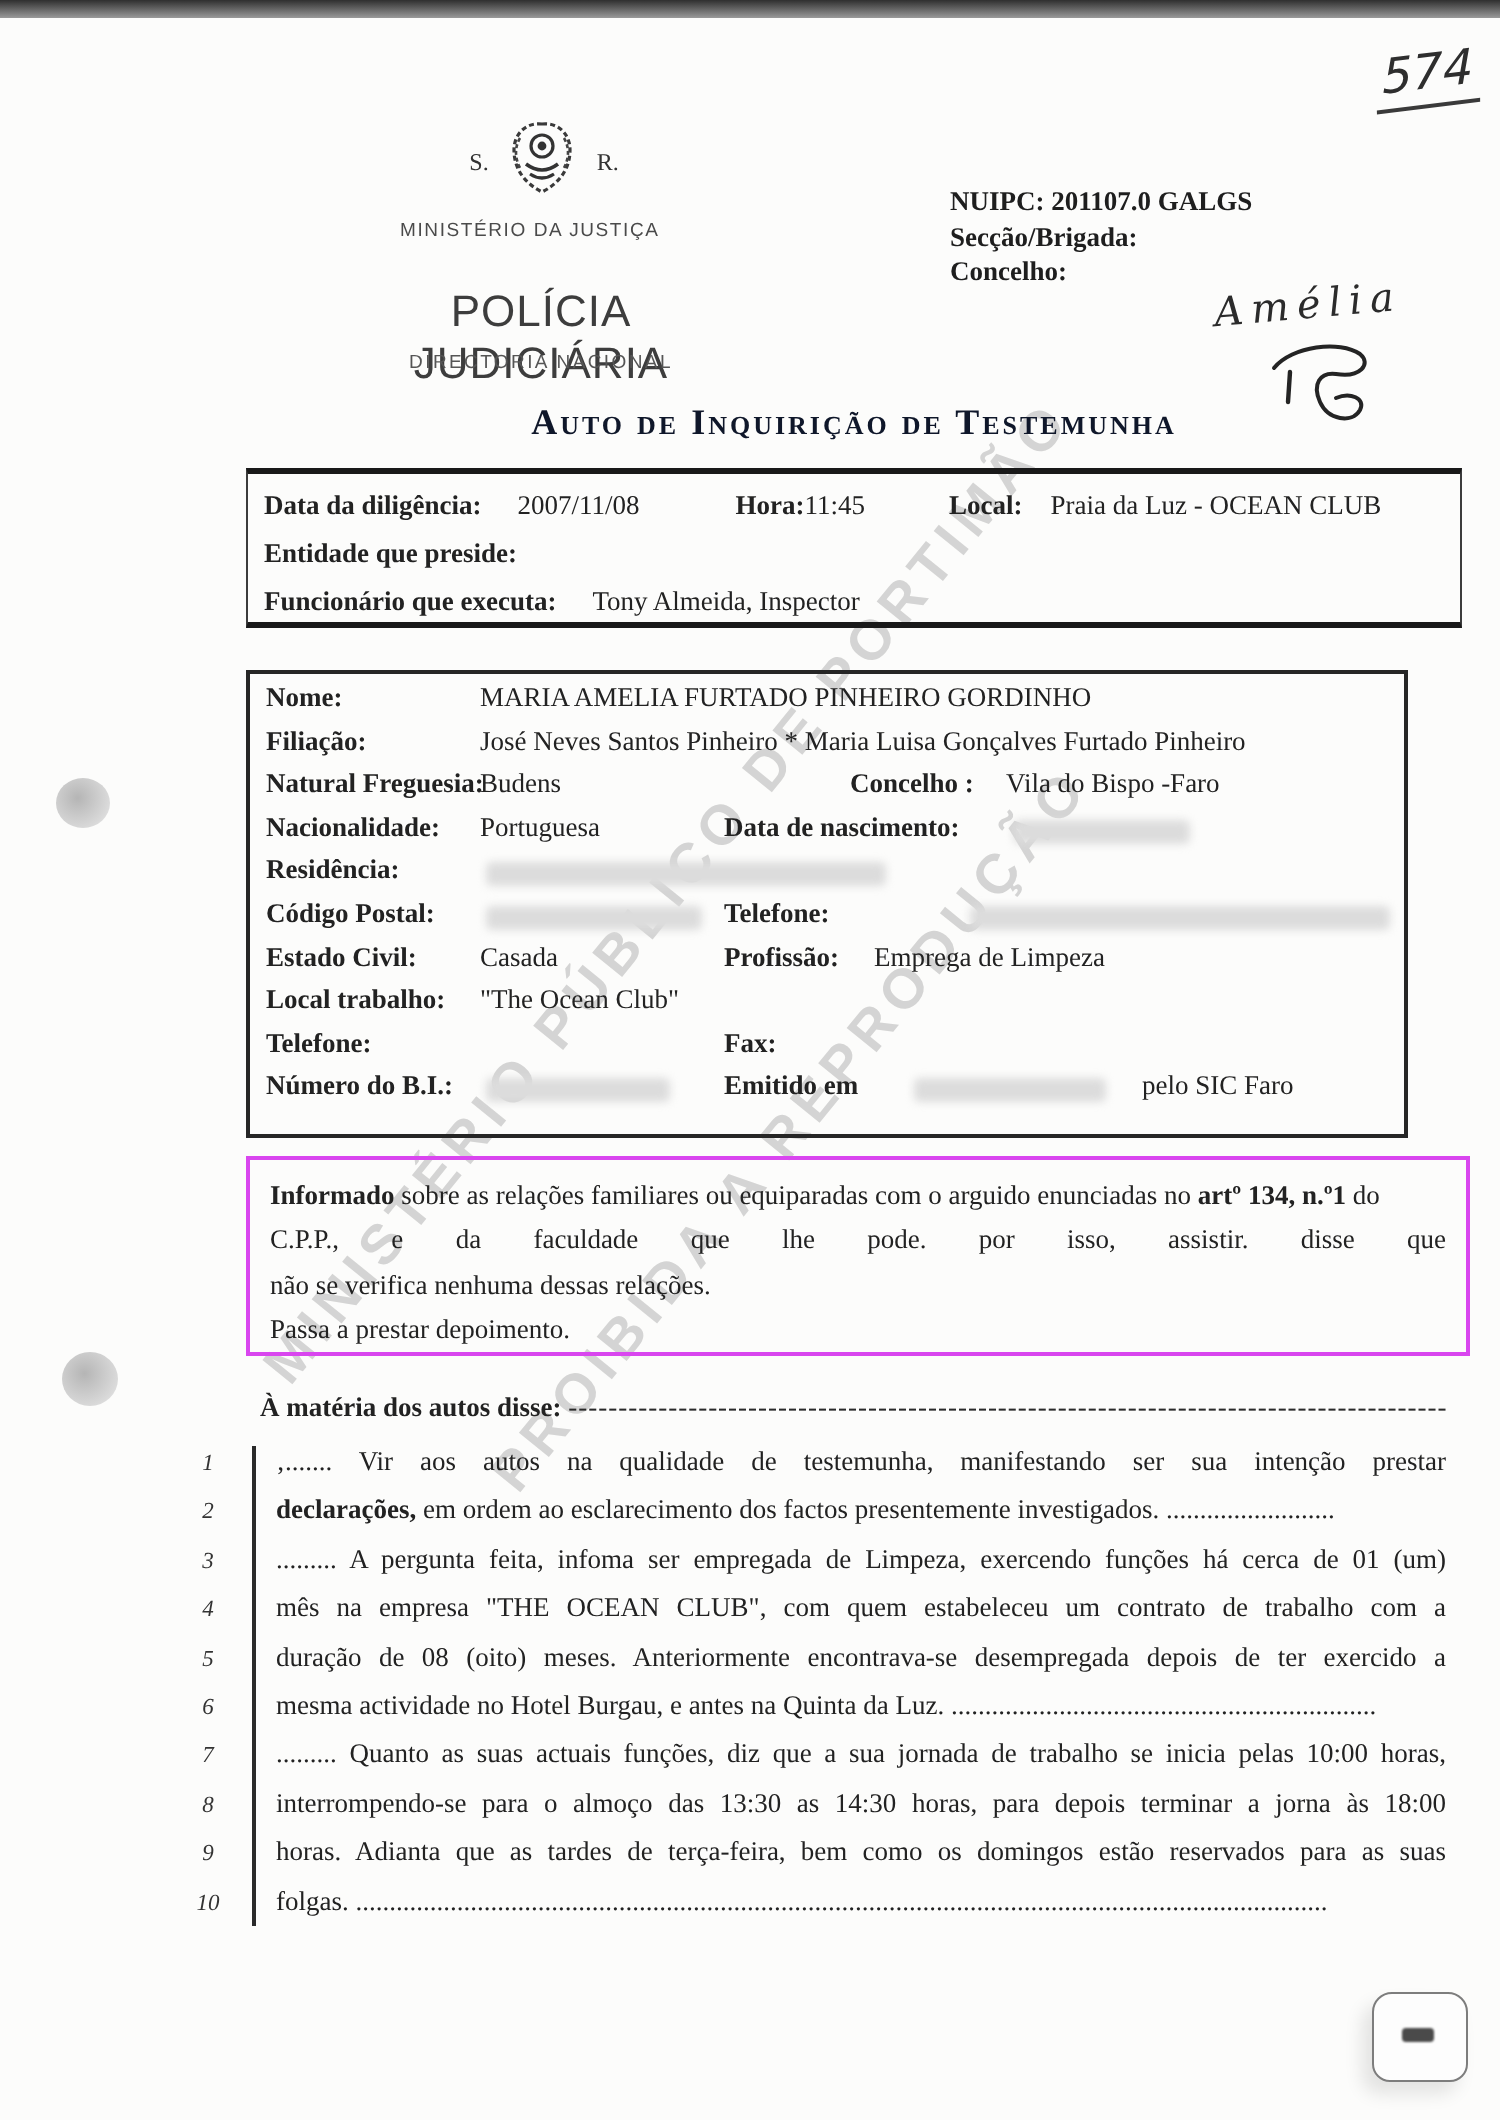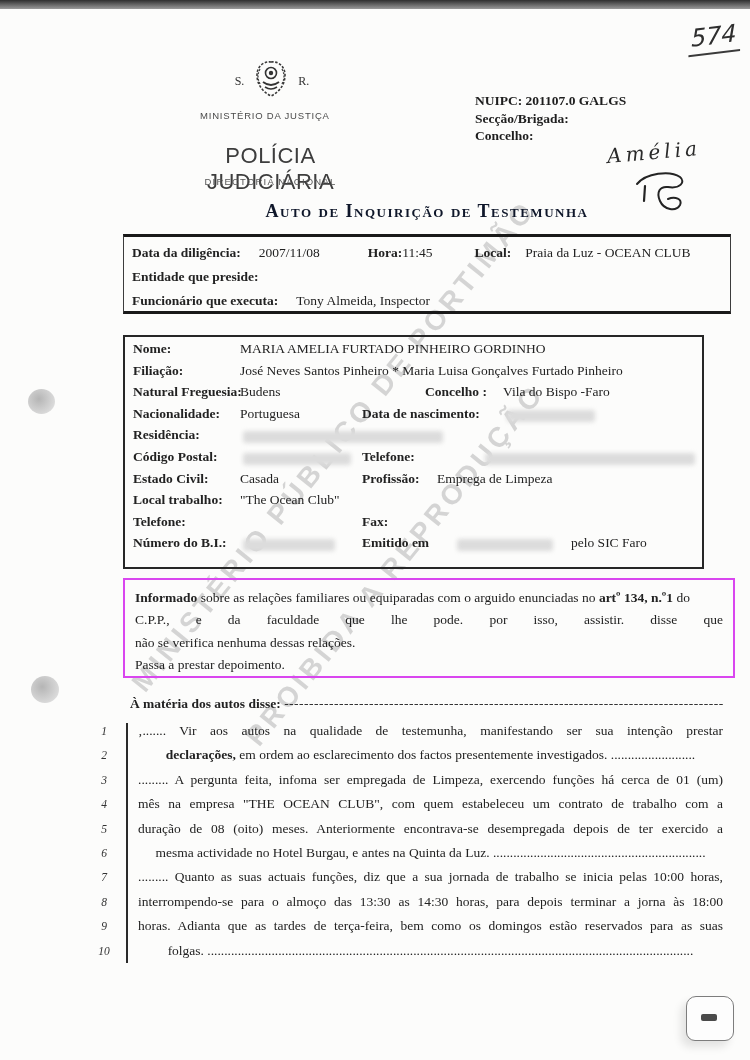--- a/index.html
+++ b/index.html
@@ -85,21 +85,21 @@
   .matter { position:absolute; left:130px; top:696px; width:594px;
     display:flex; align-items:baseline; font-size:13.5px; }
   .matter .dash { flex:1; overflow:hidden; white-space:nowrap; letter-spacing:0.5px; color:#2a2a2a; }
 
   
   .stmt { position:absolute; left:95px; top:723px; width:630px; }
   .vrule { position:absolute; left:31px; top:0px; width:1.6px; height:240px; background:#2a2a2a; }
   .sline { display:flex; height:24.4px; align-items:baseline; font-size:13.5px; }
   .snum { width:18px; flex:0 0 18px; font-style:italic; font-size:11.5px;
     color:#333; text-align:center; }
-  .stxt { margin-left:25px; width:585px;text-align:center; }
+  .stxt { margin-left:25px; width:585px; }
   .sj { text-align:justify; text-align-last:justify; }
 
   
   .tab { position:absolute; left:686px; top:996px; width:46px; height:43px;
     border:1.5px solid #7d7d7d; border-radius:10px 10px 9px 9px; background:#fdfdfd;
     box-shadow:-5px 6px 9px rgba(0,0,0,0.10); }
   .tab .mark { position:absolute; left:14px; top:17px; width:16px; height:7px;
     background:#4a4a4a; filter:blur(0.6px); border-radius:2px; }
 
   .bold { font-weight:bold; }

